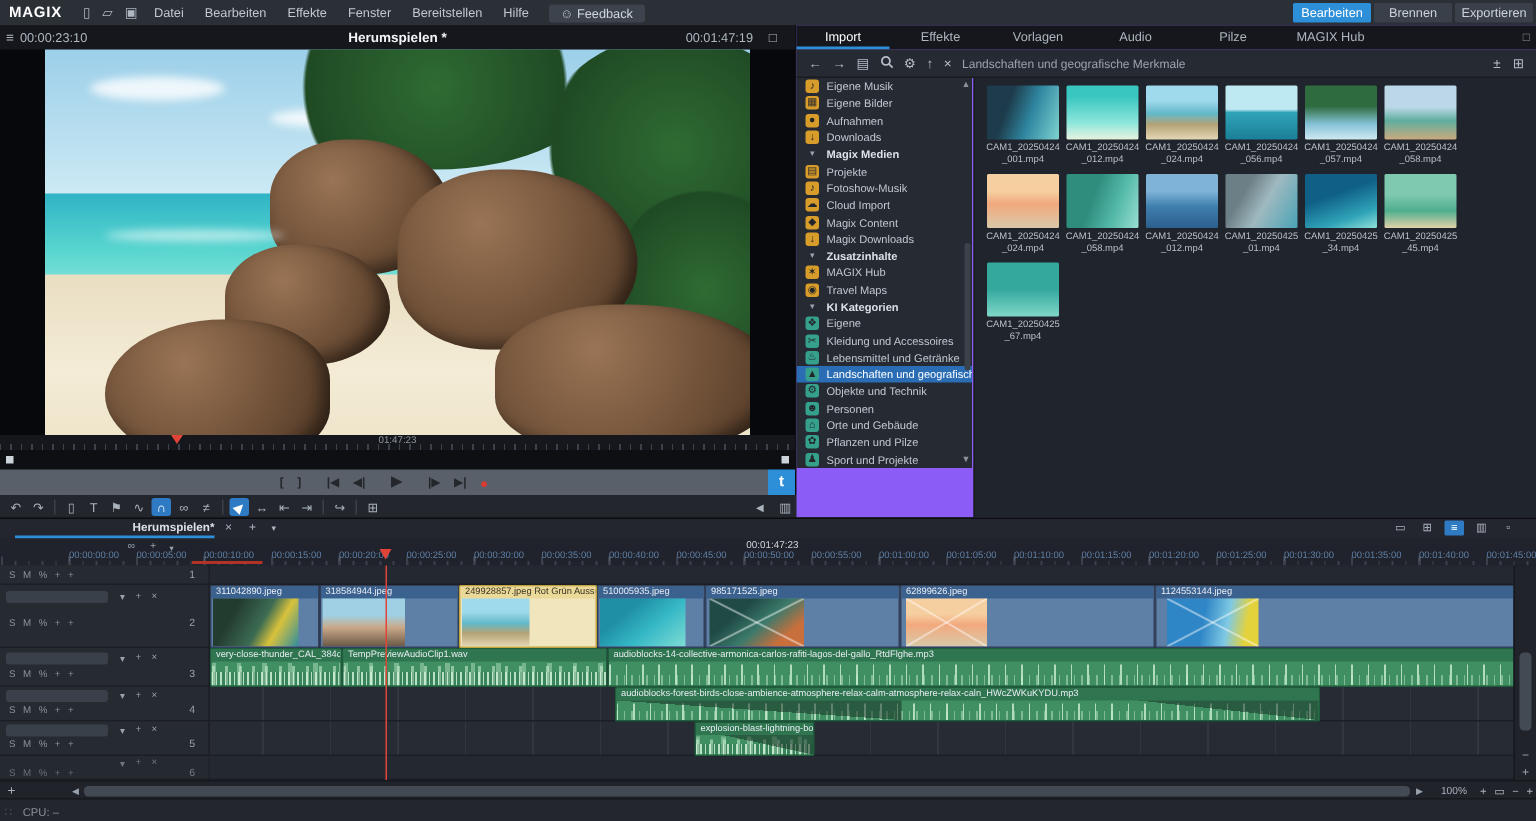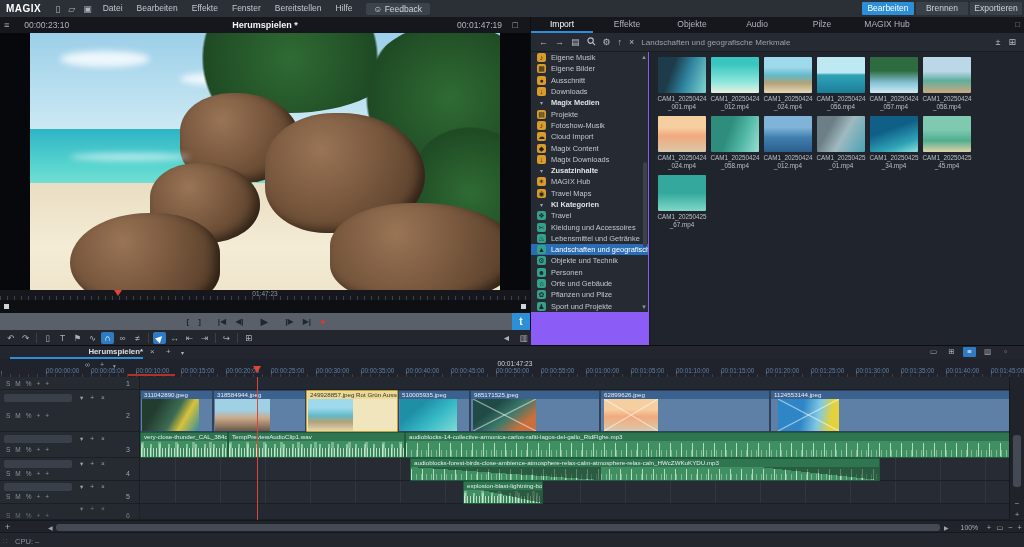--- a/index.html
+++ b/index.html
@@ -11,21 +11,21 @@
   .logo{font-weight:bold;color:#fff;font-size:10px;letter-spacing:.5px;margin:0 10px 0 6px;}
   .fico{color:#aeb6bf;font-size:9px;margin:0 4px;}
   .menu-item{color:#c2c8d0;font-size:8.5px;padding:0 7px;line-height:17px;}
   .fb{background:#3d434d;border-radius:2px;padding:1px 8px;margin-left:6px;font-size:8.5px;color:#d0d6dd;}
   .modes{position:absolute;right:2px;top:2px;display:flex;gap:2px;}
   .mode-btn{width:52px;text-align:center;font-size:8.5px;line-height:13px;background:#3a4049;color:#cdd3da;border-radius:1px;}
   .mode-btn.on{background:#2e8fd9;color:#fff;}
   
   .pvpane{position:absolute;left:0;top:17px;width:530px;height:328px;background:#101217;border-right:1px solid #0c0e12;}
   .pvhead{position:absolute;left:0;top:0;width:530px;height:16px;background:#15171d;display:flex;align-items:center;}
-  .pvhead .tc{color:#aeb6bf;font-size:8.5px;margin-left:11px;}
+  .pvhead .tc{color:#aeb6bf;font-size:8.5px;}
   .pvtitle{position:absolute;left:0;right:0;text-align:center;color:#f2f4f6;font-weight:bold;font-size:9px;}
   .videoarea{position:absolute;left:0;top:16px;width:530px;height:257px;background:#07080b;}
   .video{position:absolute;left:30px;top:0;width:470px;height:257px;overflow:hidden;background:linear-gradient(180deg,#9ccfe9 0%,#cdeaf4 38%);}
   .vsea{position:absolute;left:0;top:96px;width:470px;height:70px;background:linear-gradient(180deg,#2fb4c6 0%,#59d6cf 55%,#8fe6da 100%);}
   .vsand{position:absolute;left:0;top:150px;width:470px;height:107px;background:linear-gradient(180deg,#e9dec2 0%,#f4ecd6 60%,#efe5cb 100%);}
   .vcloud{position:absolute;border-radius:50%;background:rgba(255,255,255,.8);filter:blur(3px);}
   .vrock{position:absolute;border-radius:45% 55% 50% 40%;background:radial-gradient(circle at 35% 30%,#9a7455,#6b4d35 60%,#4a3423);box-shadow:inset -6px -4px 10px rgba(0,0,0,.45);}
   .vpalm{position:absolute;border-radius:50%;background:radial-gradient(circle,#2f6b33 0%,#1f4a24 70%,transparent 72%);}
   .scrubruler{position:absolute;left:0;top:273px;width:530px;height:10px;background:#15171d;
      background-image:repeating-linear-gradient(90deg,#3c424b 0 1px,transparent 1px 7px);background-size:100% 4px;background-position:0 100%;background-repeat:no-repeat;}
@@ -240,21 +240,21 @@
         <span class="ti">◄</span>
         <span class="ti">▥</span>
       </span>
     </div>
   </div>
 
   <div class="mpool">
     <div class="mtabs">
       <span class="mtab on">Import</span>
       <span class="mtab">Effekte</span>
-      <span class="mtab">Objekte</span>
+      <span class="mtab">Vorlagen</span>
       <span class="mtab">Audio</span>
       <span class="mtab">Pilze</span>
       <span class="mtab">MAGIX Hub</span>
       <span class="mtab-max">□</span>
     </div>
     <div class="mtools">
       <span class="mi">←</span>
       <span class="mi">→</span>
       <span class="mi">▤</span>
       <span class="mi"><svg width="9" height="9" viewBox="0 0 10 10">
@@ -275,21 +275,21 @@
       <div class="trow">
           <span class="tico y">♪</span>
           <span class="tlab">Eigene Musik</span>
         </div>
       <div class="trow">
           <span class="tico y">▦</span>
           <span class="tlab">Eigene Bilder</span>
         </div>
       <div class="trow">
           <span class="tico y">●</span>
-          <span class="tlab">Ausschnitt</span>
+          <span class="tlab">Aufnahmen</span>
         </div>
       <div class="trow">
           <span class="tico y">↓</span>
           <span class="tlab">Downloads</span>
         </div>
       <div class="trow sec">
           <span class="tcaret">▾</span>
           <span class="tlab">Magix Medien</span>
         </div>
       <div class="trow">
@@ -323,21 +323,21 @@
       <div class="trow">
           <span class="tico y">◉</span>
           <span class="tlab">Travel Maps</span>
         </div>
       <div class="trow sec">
           <span class="tcaret">▾</span>
           <span class="tlab">KI Kategorien</span>
         </div>
       <div class="trow">
           <span class="tico t">❖</span>
-          <span class="tlab">Travel</span>
+          <span class="tlab">Eigene</span>
         </div>
       <div class="trow">
           <span class="tico t">✂</span>
           <span class="tlab">Kleidung und Accessoires</span>
         </div>
       <div class="trow">
           <span class="tico t">♨</span>
           <span class="tlab">Lebensmittel und Getränke</span>
         </div>
       <div class="trow sel">

